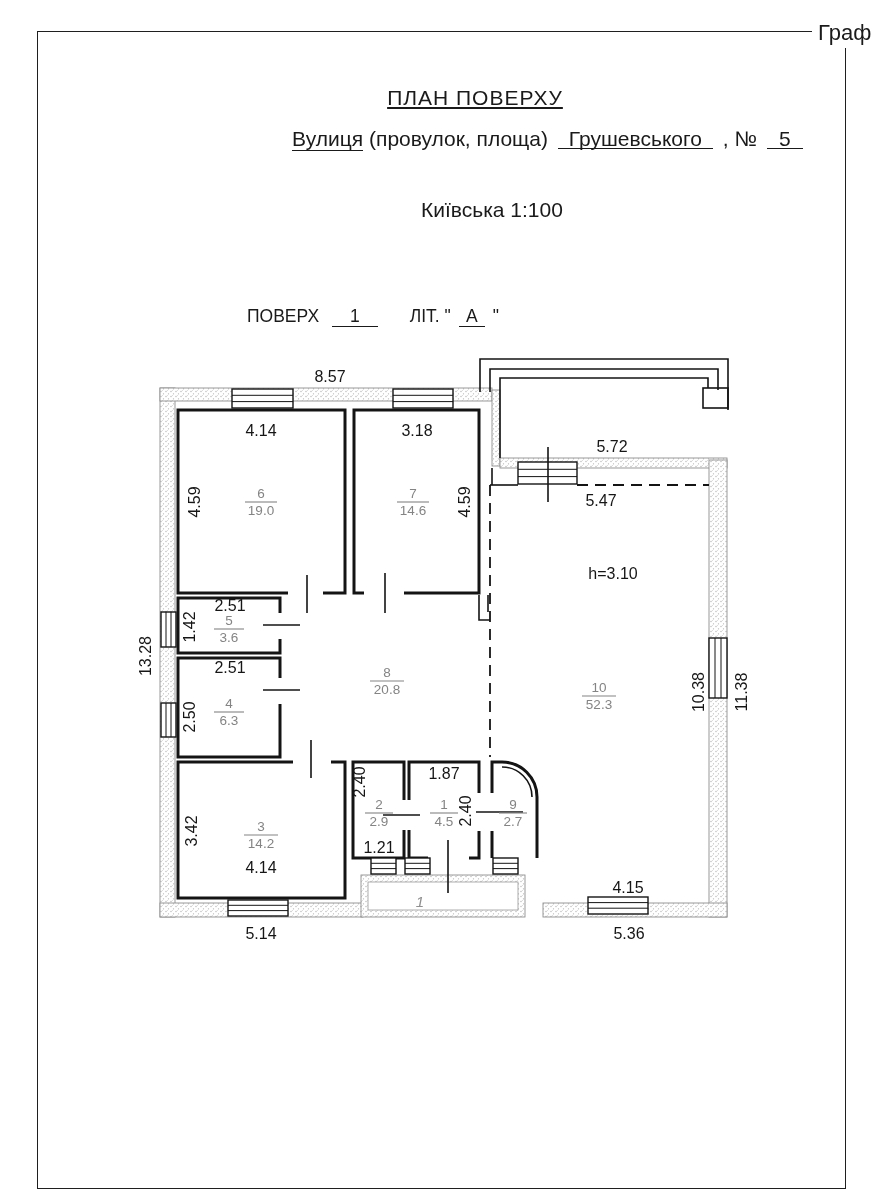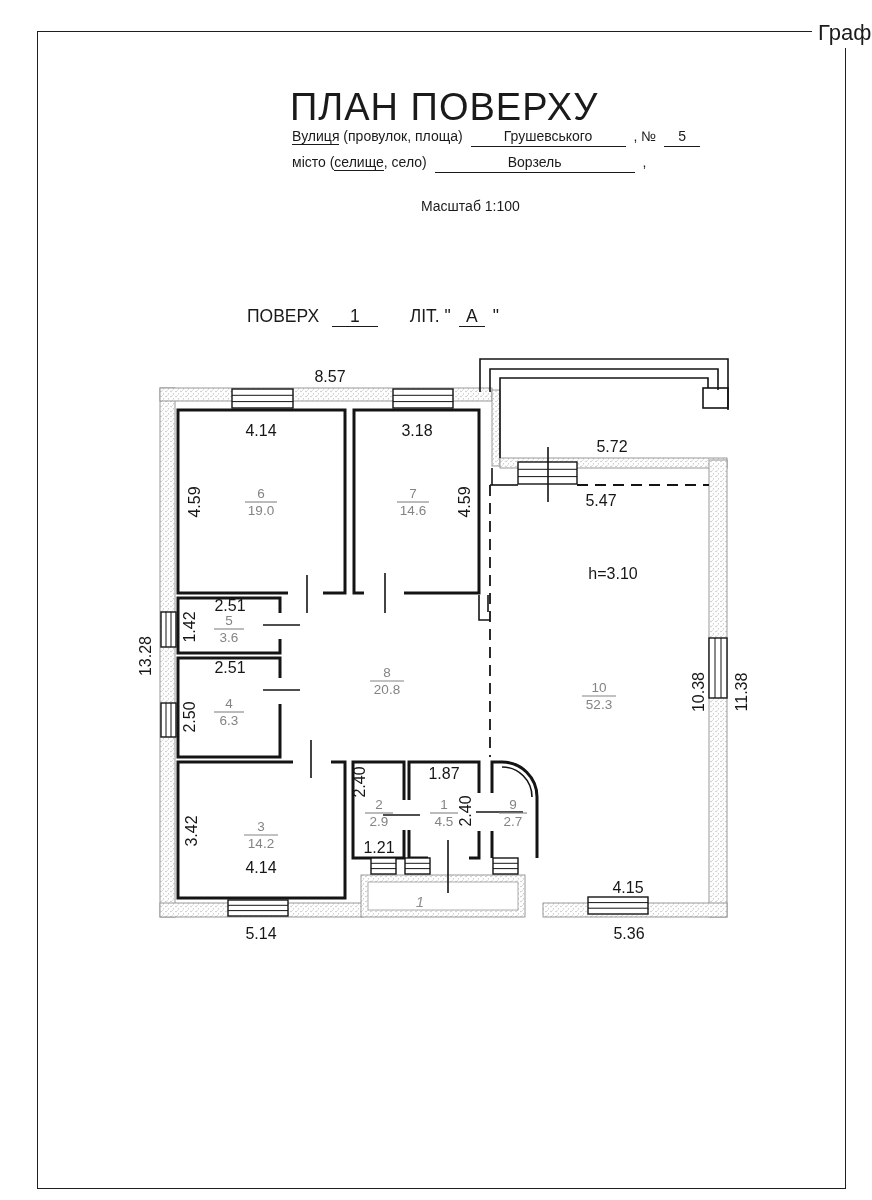--- a/index.html
+++ b/index.html
@@ -2,23 +2,23 @@
 <html><head>
 <meta charset="utf-8">
 <style>
   html,body{margin:0;padding:0;background:#fff;}
   .page{position:relative;width:872px;height:1200px;background:#fff;overflow:hidden;
         font-family:"Liberation Sans",sans-serif;color:#1a1a1a;}
   .frame{position:absolute;left:37px;top:31px;width:807px;height:1156px;
          border:1.6px solid #1f1f1f;}
   .corner-note{position:absolute;left:812px;top:20px;font-size:22px;background:#fff;
                padding:0 2px 2px 6px;z-index:6;}
-  .title{position:absolute;left:290px;top:86px;width:370px;
-         font-size:38px;letter-spacing:1px;}
-  .row{position:absolute;left:292px;font-size:14px;white-space:nowrap;}
+  .title{position:absolute;left:290px;top:86px;width:370px;text-align:center;
+         font-size:21px;letter-spacing:1px;text-decoration:underline;}
+  .row{position:absolute;left:292px;font-size:21px;white-space:nowrap;}
   .r1{top:127px;} .r2{top:153px;} .r3{top:179px;}
   .r4{left:421px;top:198px;}
   .floor-row{left:247px;top:306px;font-size:17.5px;}
   .u{border-bottom:1.4px solid #1a1a1a;}
   .fld{display:inline-block;border-bottom:1.6px solid #1a1a1a;text-align:center;
        margin:0 4px;line-height:19px;}
   .w155{width:155px;} .w36{width:36px;} .w200{width:200px;} .w148{width:148px;}
   .w82{width:82px;} .w46{width:46px;} .w26{width:26px;}
   .floor-row .fld{margin:0 8px;}
   .lit-gap{display:inline-block;width:14px;}
@@ -45,28 +45,23 @@
   <div class="title">ПЛАН ПОВЕРХУ</div>
 
   <div class="row r1">
     <span class="u">Вулиця</span>
     <span>(провулок, площа)</span>
     <span class="fld w155">Грушевського</span>
     <span>, №</span>
     <span class="fld w36">5</span>
   </div>
 
-  <div class="row r2">
-    <span>місто (</span><span class="u">селище</span><span>, село)</span>
-    <span class="fld w200">Ворзель</span>
-    <span>,</span>
-  </div>
-
-
-  <div class="row r4">Масштаб  1:100</div>
+
+
+  <div class="row r4">Київська  1:100</div>
 
   <div class="row floor-row">
     <span>ПОВЕРХ</span>
     <span class="fld w46">1</span>
     <span class="lit-gap"></span>
     <span>ЛІТ. "</span><span class="fld w26">А</span><span>"</span>
   </div>
 
   <svg width="872" height="1200" viewBox="0 0 872 1200">
     <defs>

